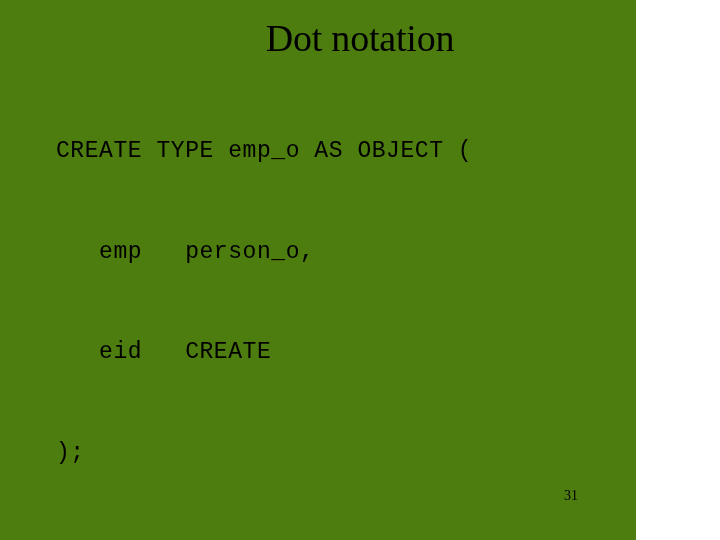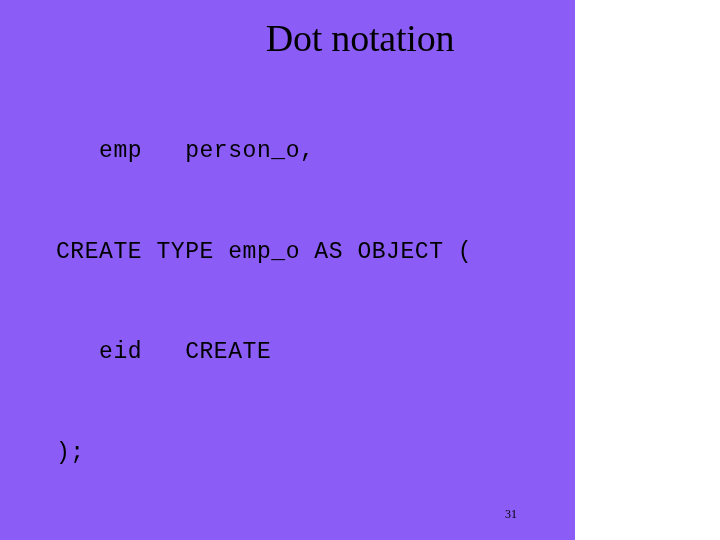--- a/index.html
+++ b/index.html
@@ -10,23 +10,23 @@
   body {
     width: 720px;
     height: 540px;
     background: #ffffff;
     font-family: "Liberation Serif", "DejaVu Serif", serif;
     color: #000000;
     overflow: hidden;
   }
   .slide {
     position: relative;
-    width: 575px;
+    width: 636px;
     height: 540px;
-    background: #8b5cf6;
+    background: #4d7c0f;
     box-sizing: border-box;
   }
 
   
   .slide-title {
     position: absolute;
     left: 0;
     top: 16px;
     width: 720px;
     text-align: center;
@@ -58,38 +58,38 @@
     min-height: 33.5px;
   }
   .code-line.blank {
     min-height: 33.5px;
   }
 
   
   .page-number {
     position: absolute;
     right: 58px;
-    bottom: 18px;
+    bottom: 36px;
     font-family: "Liberation Serif", "DejaVu Serif", serif;
-    font-size: 12px;
+    font-size: 14px;
     line-height: 16px;
     color: #000000;
     white-space: pre;
   }
 </style>
 </head>
 <body>
 
 <div class="slide">
 
   <div class="slide-title">Dot notation</div>
 
   <div class="code-body">
+    <span class="code-line">CREATE TYPE emp_o AS OBJECT (</span>
     <span class="code-line">   emp   person_o,</span>
-    <span class="code-line">CREATE TYPE emp_o AS OBJECT (</span>
     <span class="code-line">   eid   CREATE</span>
     <span class="code-line">);</span>
     <span class="code-line blank"></span>
     
     
     
     
   </div>
 
   <div class="page-number">31</div>

